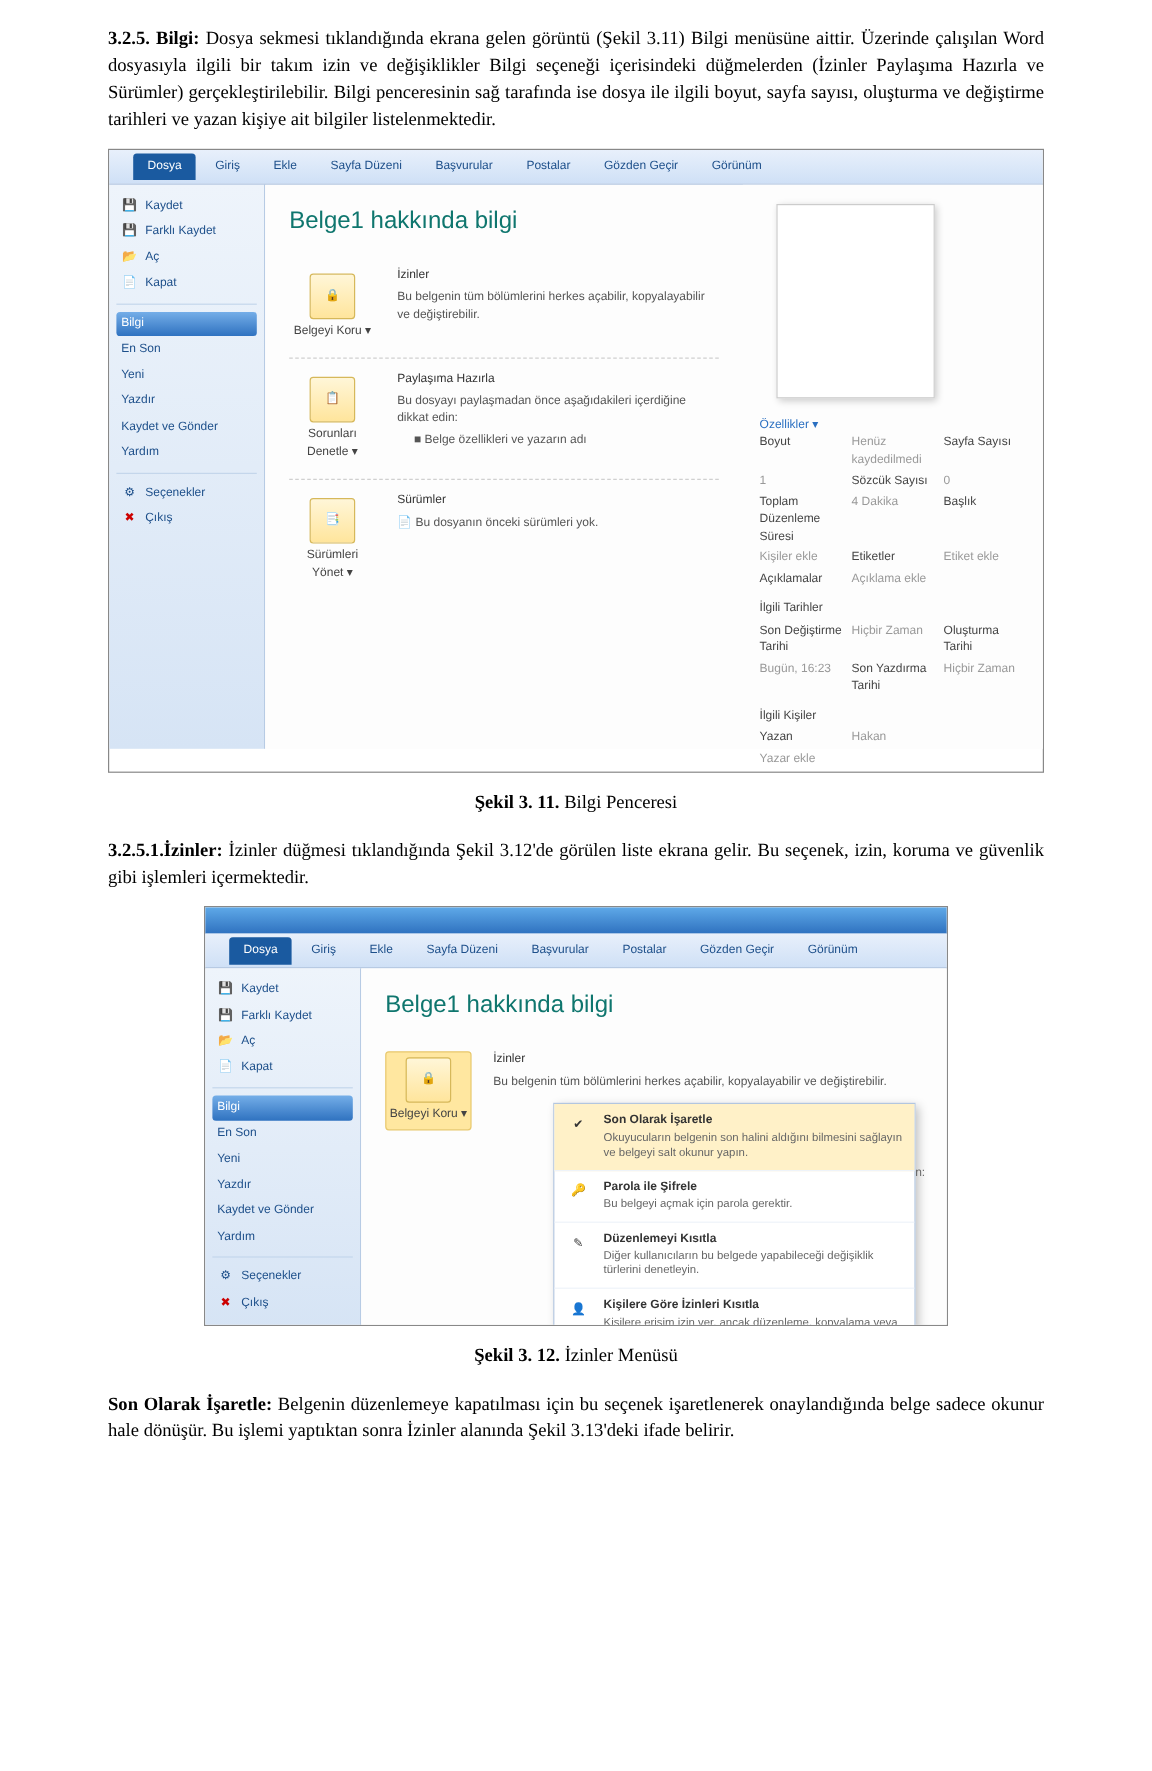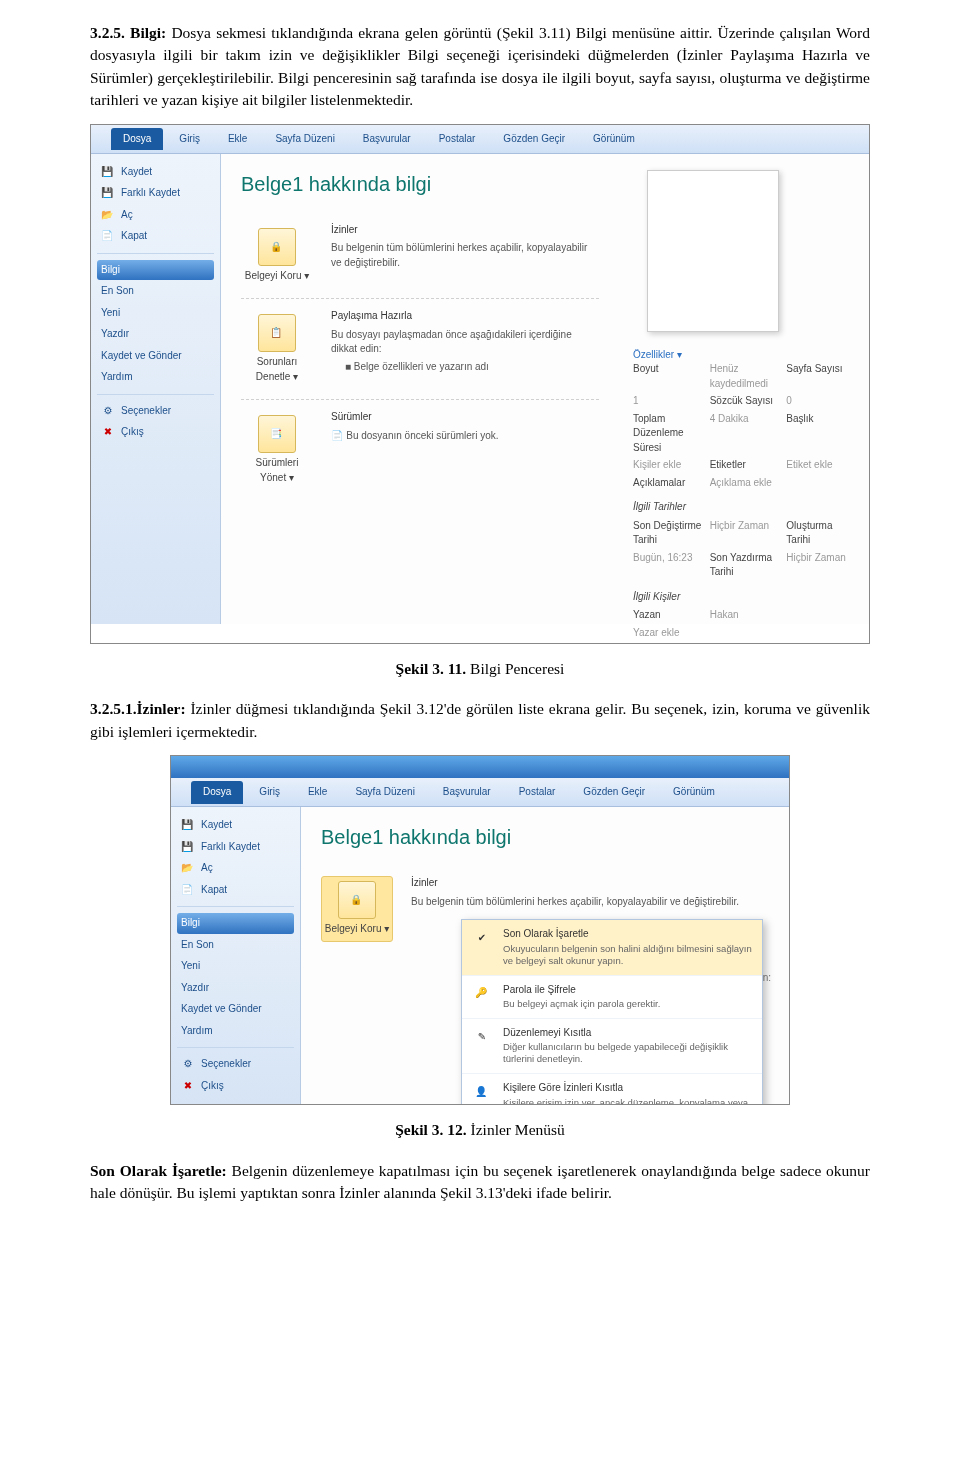--- a/index.html
+++ b/index.html
@@ -115,42 +115,42 @@
   }
   .doc-thumb {
     width: 130px; height: 160px; border: 1px solid #ccc;
     margin: 6px 0 16px 14px;
     box-shadow: 2px 2px 6px rgba(0,0,0,0.2);
     background: #fff;
   }
   .proplist { display: grid; grid-template-columns: 1fr 1fr 1fr; row-gap: 3px; column-gap: 8px; }
   .proplist .k { color: #444; }
   .proplist .v { color: #999; }
-  .prop-head { color: #444; margin: 10px 0 4px 0; font-weight: 500; font-style: italic; }
+  .prop-head { color: #444; margin: 10px 0 4px 0; font-weight: 500; }
 
   
   .dropdown {
     position: absolute;
     left: 160px;
     top: 112px;
     width: 300px;
     background: #fff;
     border: 1px solid #b3c6df;
     box-shadow: 3px 3px 8px rgba(0,0,0,0.25);
     z-index: 10;
     font-size: 10px;
   }
   .dd-item {
     display: flex; gap: 10px; padding: 7px 9px 8px 9px;
     border-bottom: 1px solid #eef3f9;
   }
   .dd-item:last-child { border-bottom: none; }
   .dd-item:first-child { background: #fff1c8; }
   .dd-icon { width: 22px; height: 22px; display: inline-flex; align-items: center; justify-content: center; flex-shrink: 0; }
-  .dd-text .dd-title { font-weight: normal; color: #333; margin-bottom: 1px; }
+  .dd-text .dd-title { font-weight: bold; color: #333; margin-bottom: 1px; }
   .dd-text .dd-desc { color: #666; font-size: 9.5px; line-height: 1.25; }
   .dim-text { color: #777; }
   .shot2 { height: 350px; }
 </style>
 </head>
 <body>
 
 <div class="page">
 
 <p>

